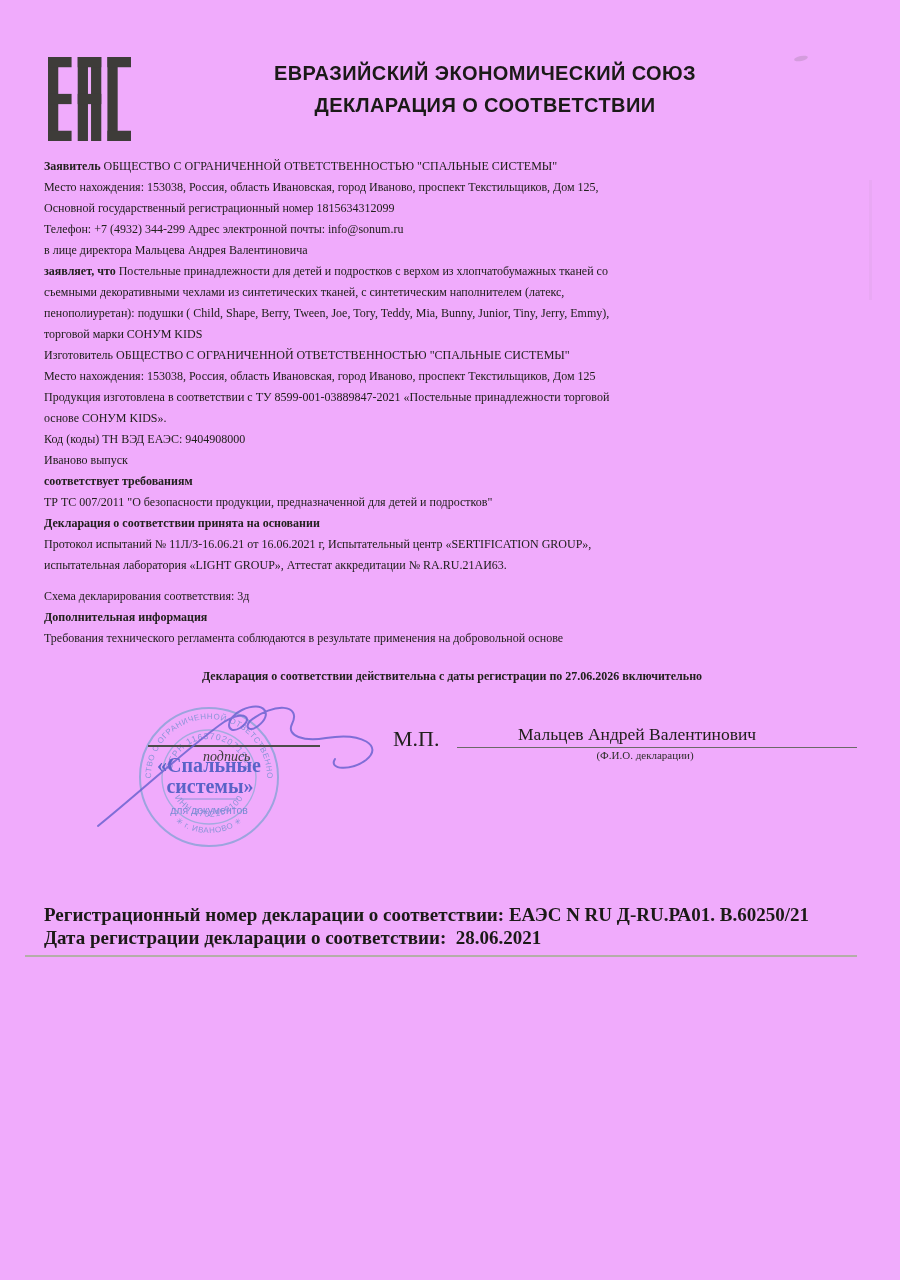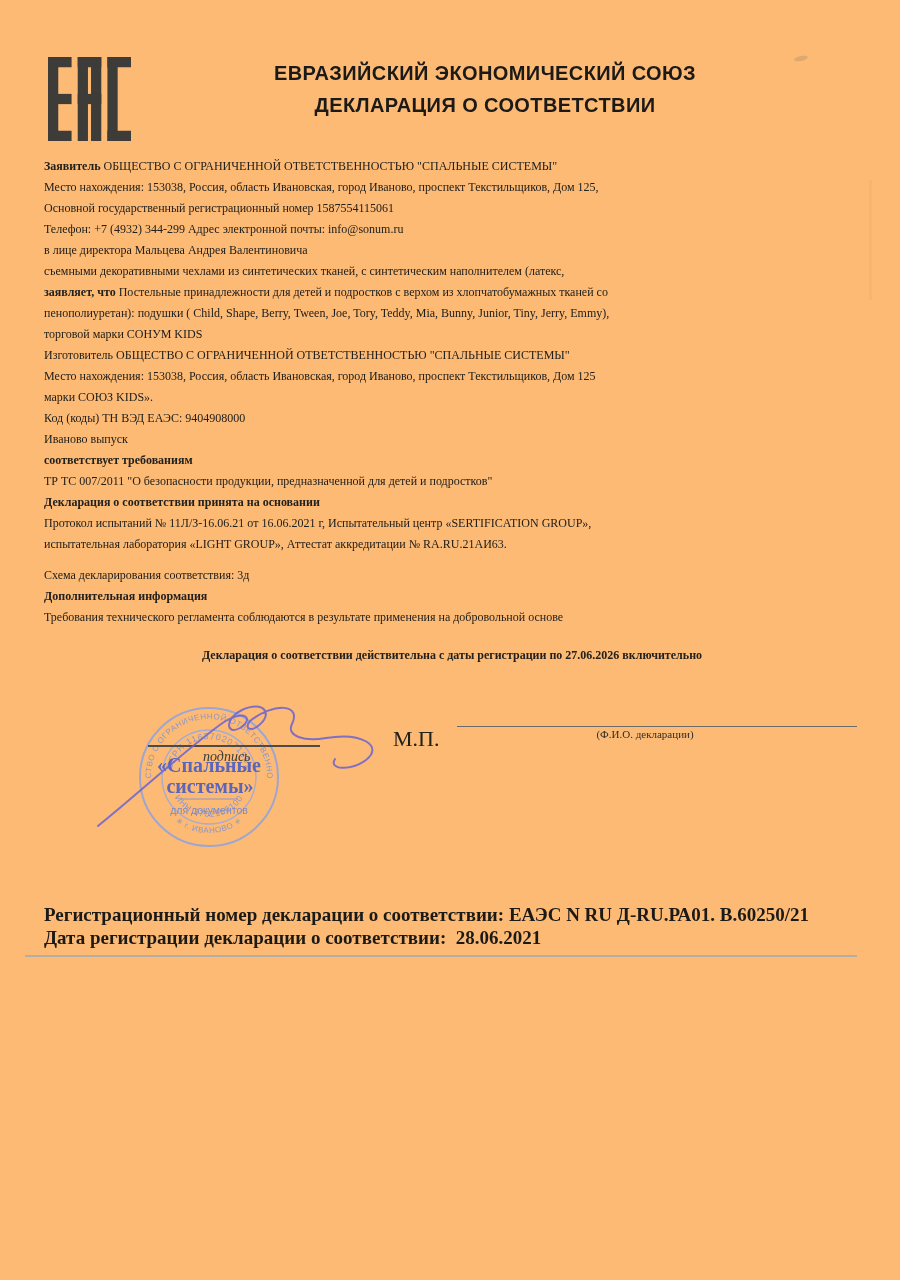--- a/index.html
+++ b/index.html
@@ -1,20 +1,20 @@
 <!DOCTYPE html>
 <html><head>
 <meta charset="utf-8">
 <style>
   html,body{margin:0;padding:0;}
   body{background:#e8e6e2;}
   .page{
     position:relative;
     width:900px;height:1280px;
-    background:#fdba74;
+    background:#f0abfc;
     overflow:hidden;
     font-family:"Liberation Serif","DejaVu Serif",serif;
     color:#21201d;
   }
   
   .eac-logo{position:absolute;left:48px;top:57px;width:83px;height:84px;}
   .hdr{
     position:absolute;left:70px;top:62px;width:830px;
     text-align:center;
     font-family:"Liberation Sans","DejaVu Sans",sans-serif;
@@ -74,47 +74,49 @@
   </svg>
 
   <div class="hdr">
     <div class="h1">ЕВРАЗИЙСКИЙ ЭКОНОМИЧЕСКИЙ СОЮЗ</div>
     <div class="h2">ДЕКЛАРАЦИЯ О СООТВЕТСТВИИ</div>
   </div>
 
   <div class="doc-lines">
       <div class="ln"><span class="b">Заявитель </span><span>ОБЩЕСТВО С ОГРАНИЧЕННОЙ ОТВЕТСТВЕННОСТЬЮ "СПАЛЬНЫЕ СИСТЕМЫ"</span></div>
       <div class="ln"><span>Место нахождения: 153038, Россия, область Ивановская, город Иваново, проспект Текстильщиков, Дом 125,</span></div>
-      <div class="ln"><span>Основной государственный регистрационный номер 1587554115061</span></div>
+      <div class="ln"><span>Основной государственный регистрационный номер 1815634312099</span></div>
       <div class="ln"><span>Телефон: +7 (4932) 344-299 Адрес электронной почты: info@sonum.ru</span></div>
       <div class="ln"><span>в лице директора Мальцева Андрея Валентиновича</span></div>
+      <div class="ln"><span class="b">заявляет, что </span><span>Постельные принадлежности для детей и подростков с верхом из хлопчатобумажных тканей со</span></div>
       <div class="ln"><span>съемными декоративными чехлами из синтетических тканей, с синтетическим наполнителем (латекс,</span></div>
-      <div class="ln"><span class="b">заявляет, что </span><span>Постельные принадлежности для детей и подростков с верхом из хлопчатобумажных тканей со</span></div>
       <div class="ln"><span>пенополиуретан): подушки ( Child, Shape, Berry, Tween, Joe, Tory, Teddy, Mia, Bunny, Junior, Tiny, Jerry, Emmy),</span></div>
       <div class="ln"><span>торговой марки СОНУМ KIDS</span></div>
       <div class="ln"><span>Изготовитель ОБЩЕСТВО С ОГРАНИЧЕННОЙ ОТВЕТСТВЕННОСТЬЮ "СПАЛЬНЫЕ СИСТЕМЫ"</span></div>
       <div class="ln"><span>Место нахождения: 153038, Россия, область Ивановская, город Иваново, проспект Текстильщиков, Дом 125</span></div>
-      <div class="ln"><span>марки СОЮЗ KIDS».</span></div>
+      <div class="ln"><span>Продукция изготовлена в соответствии с ТУ 8599-001-03889847-2021 «Постельные принадлежности торговой</span></div>
+      <div class="ln"><span>основе СОНУМ KIDS».</span></div>
       <div class="ln"><span>Код (коды) ТН ВЭД ЕАЭС: 9404908000</span></div>
       <div class="ln"><span>Иваново выпуск</span></div>
       <div class="ln"><span class="b">соответствует требованиям</span></div>
       <div class="ln"><span>ТР ТС 007/2011 "О безопасности продукции, предназначенной для детей и подростков"</span></div>
       <div class="ln"><span class="b">Декларация о соответствии принята на основании</span></div>
       <div class="ln"><span>Протокол испытаний № 11Л/З-16.06.21 от 16.06.2021 г, Испытательный центр «SERTIFICATION GROUP»,</span></div>
       <div class="ln"><span>испытательная лаборатория «LIGHT GROUP», Аттестат аккредитации № RA.RU.21АИ63.</span></div>
       <div class="ln" style="margin-top: 10px;"><span>Схема декларирования соответствия: 3д</span></div>
       <div class="ln"><span class="b">Дополнительная информация</span></div>
       <div class="ln"><span>Требования технического регламента соблюдаются в результате применения на добровольной основе</span></div>
       <div class="ln" style="margin-top: 17px; text-align: center;"><span class="b">Декларация о соответствии действительна с даты регистрации по 27.06.2026 включительно</span></div>
     </div>
 
   <div class="mp">М.П.</div>
   <div class="sig-line-dark"></div>
   <div class="sig-caption">подпись</div>
   <div class="fio-wrap">
+    <div class="fio-name">Мальцев Андрей Валентинович</div>
     <div class="fio-underline"></div>
     <div class="fio-cap">(Ф.И.О. декларации)</div>
   </div>
 
   <svg class="stamp" viewBox="0 0 170 170" aria-hidden="true">
     <defs>
       <path id="arcOuterTop" d="M 27 85 A 58 58 0 1 1 143 85"></path>
       <path id="arcOuterBottom" d="M 29 85 A 56 56 0 0 0 141 85"></path>
       <path id="arcInnerTop" d="M 47 85 A 38 38 0 1 1 123 85"></path>
       <path id="arcInnerBottom" d="M 45 85 A 40 40 0 0 0 125 85"></path>

